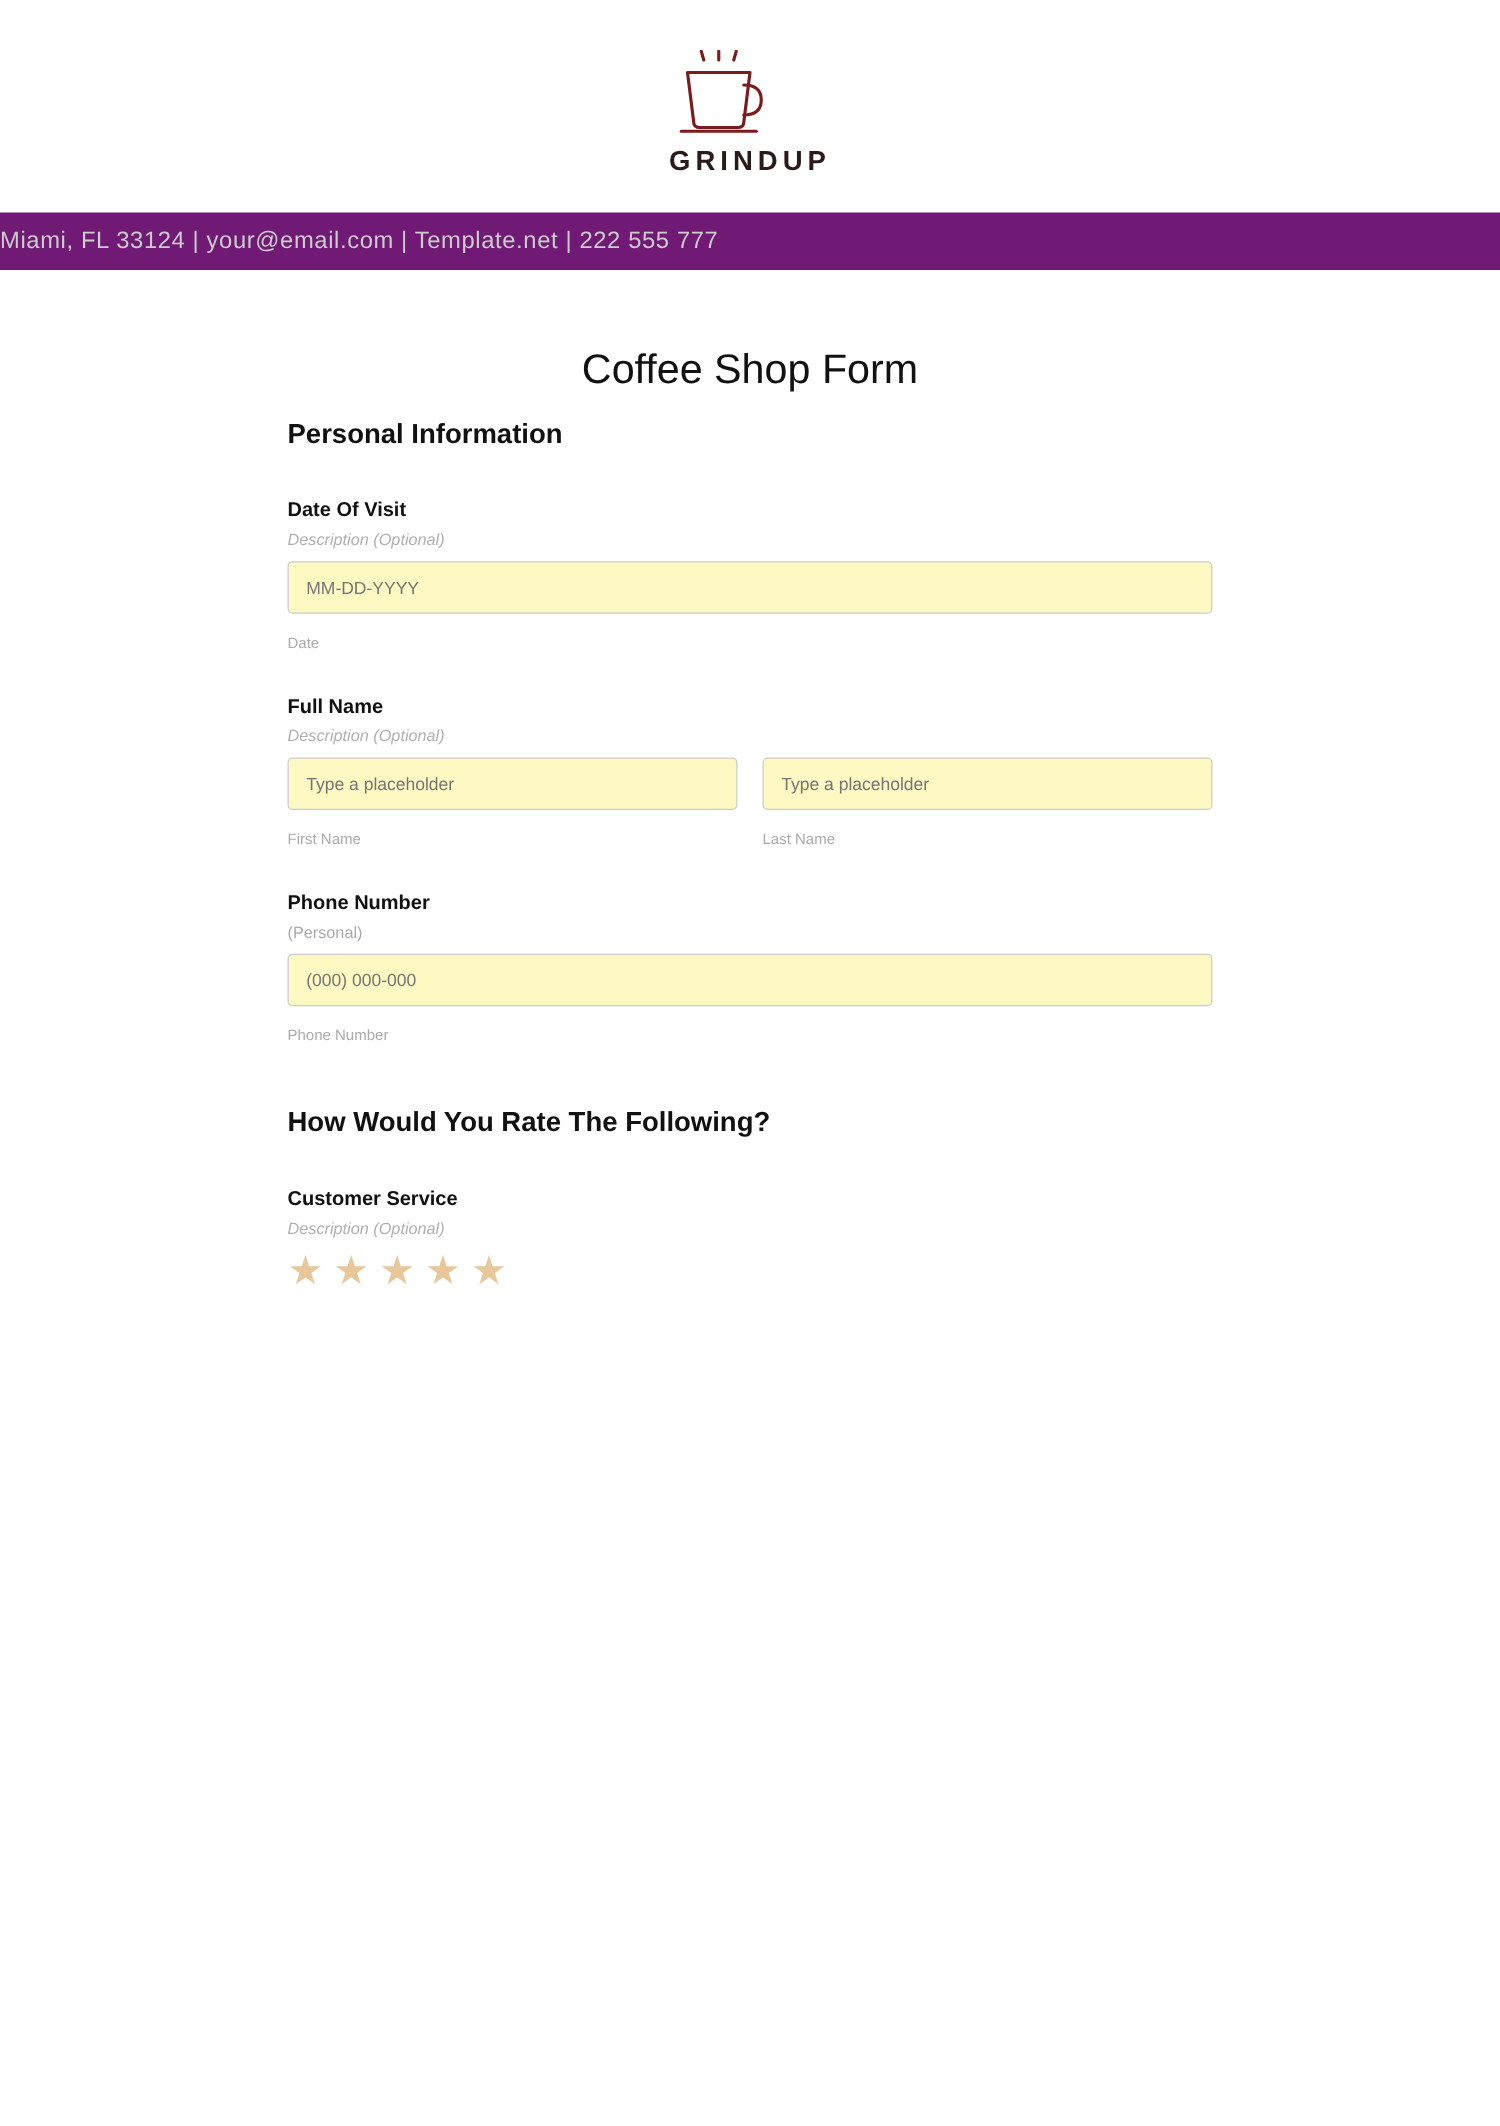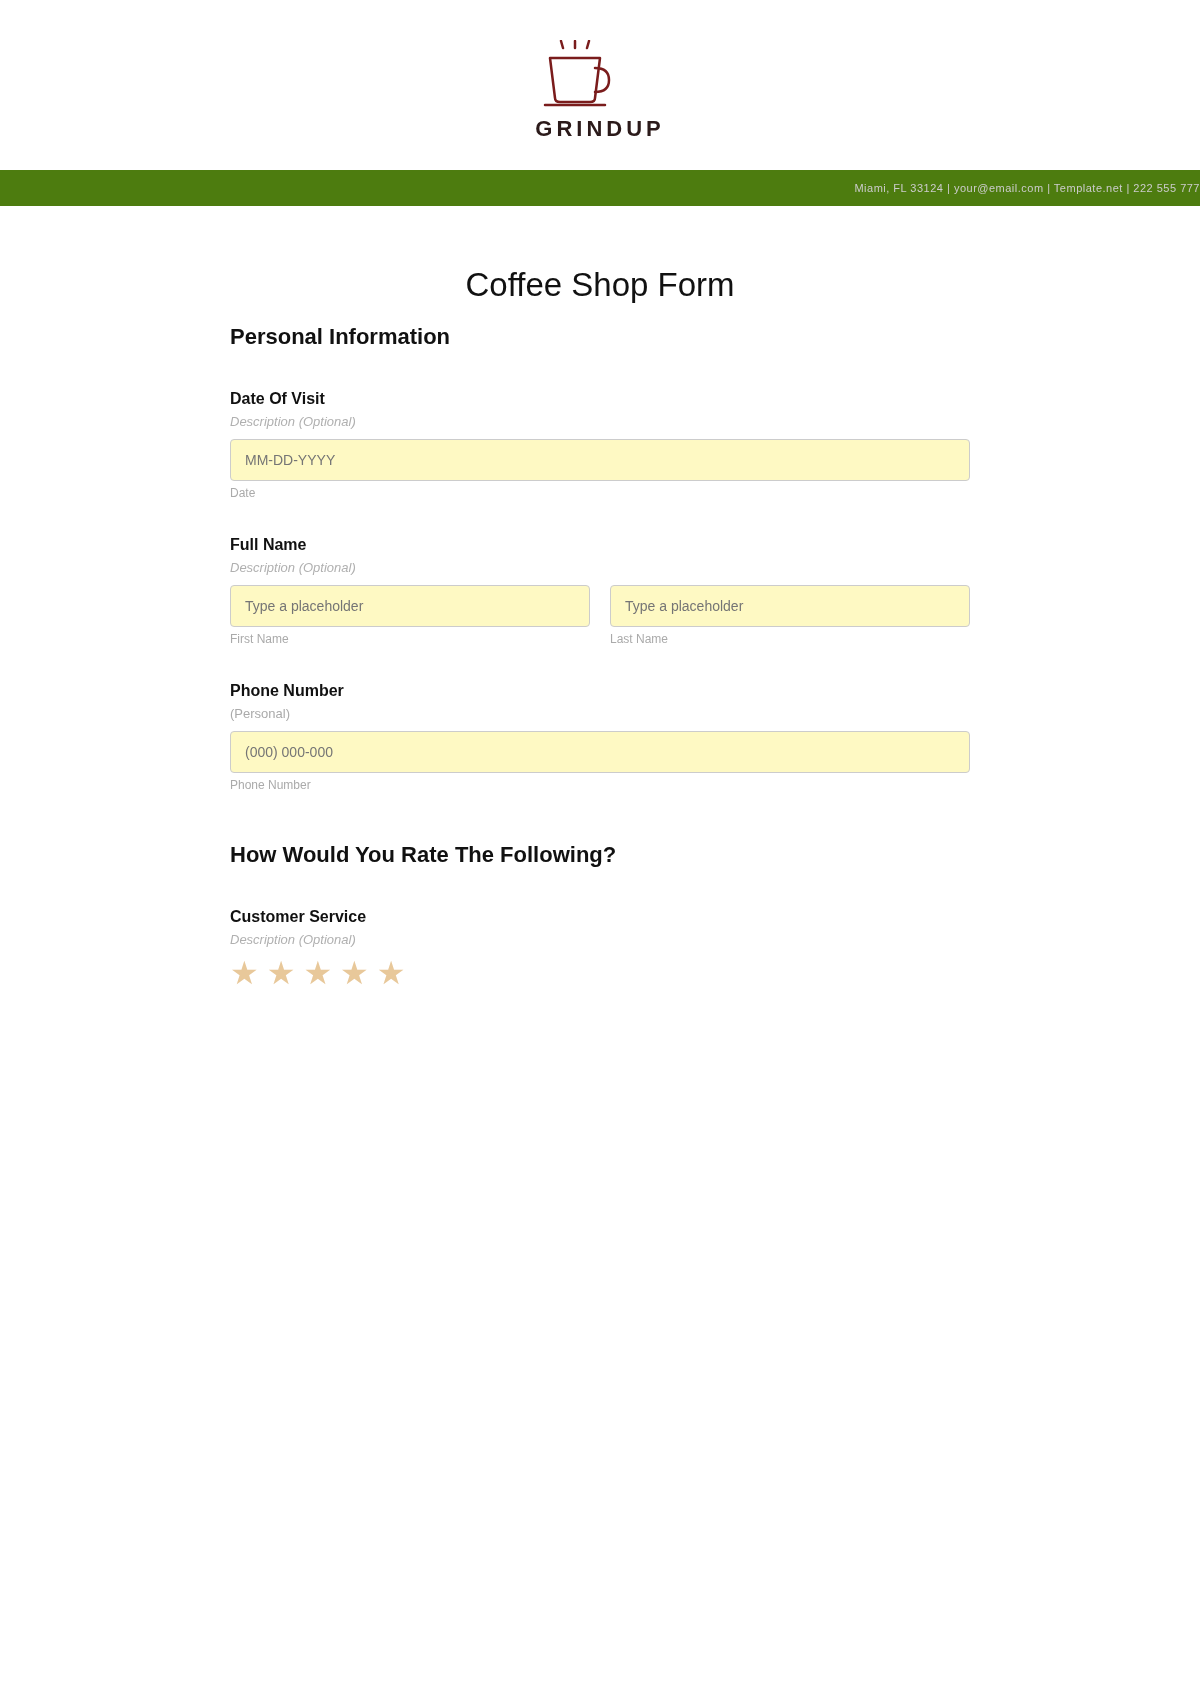--- a/index.html
+++ b/index.html
@@ -40,26 +40,26 @@
 
     .brand-name {
       font-size: 22px;
       font-weight: 800;
       letter-spacing: 4px;
       color: #2b1a1a;
       font-family: 'Helvetica Neue', Helvetica, Arial, sans-serif;
     }
 
     .info-bar {
-      background: #4d7c0f;
+      background: #701a75;
       color: #cccccc;
       width: 100%;
-      text-align: right;
+      text-align: left;
       padding: 12px 0;
-      font-size: 11px;
+      font-size: 19px;
       letter-spacing: 0.5px;
     }
 
     
     .main-content {
       max-width: 820px;
       margin: 0 auto;
       padding: 60px 40px 80px 40px;
     }
 
@@ -103,21 +103,21 @@
     .field-description {
       font-size: 13px;
       color: #b0b0b0;
       font-style: italic;
       margin-bottom: 10px;
     }
 
     .field-subtext {
       font-size: 12px;
       color: #aaaaaa;
-      margin-top: 5px;
+      margin-top: 16px;
     }
 
     .input-field {
       width: 100%;
       border: 1px solid #cccccc;
       border-radius: 4px;
       padding: 12px 14px;
       font-size: 14px;
       color: #888888;
       background: #fef9c3;

